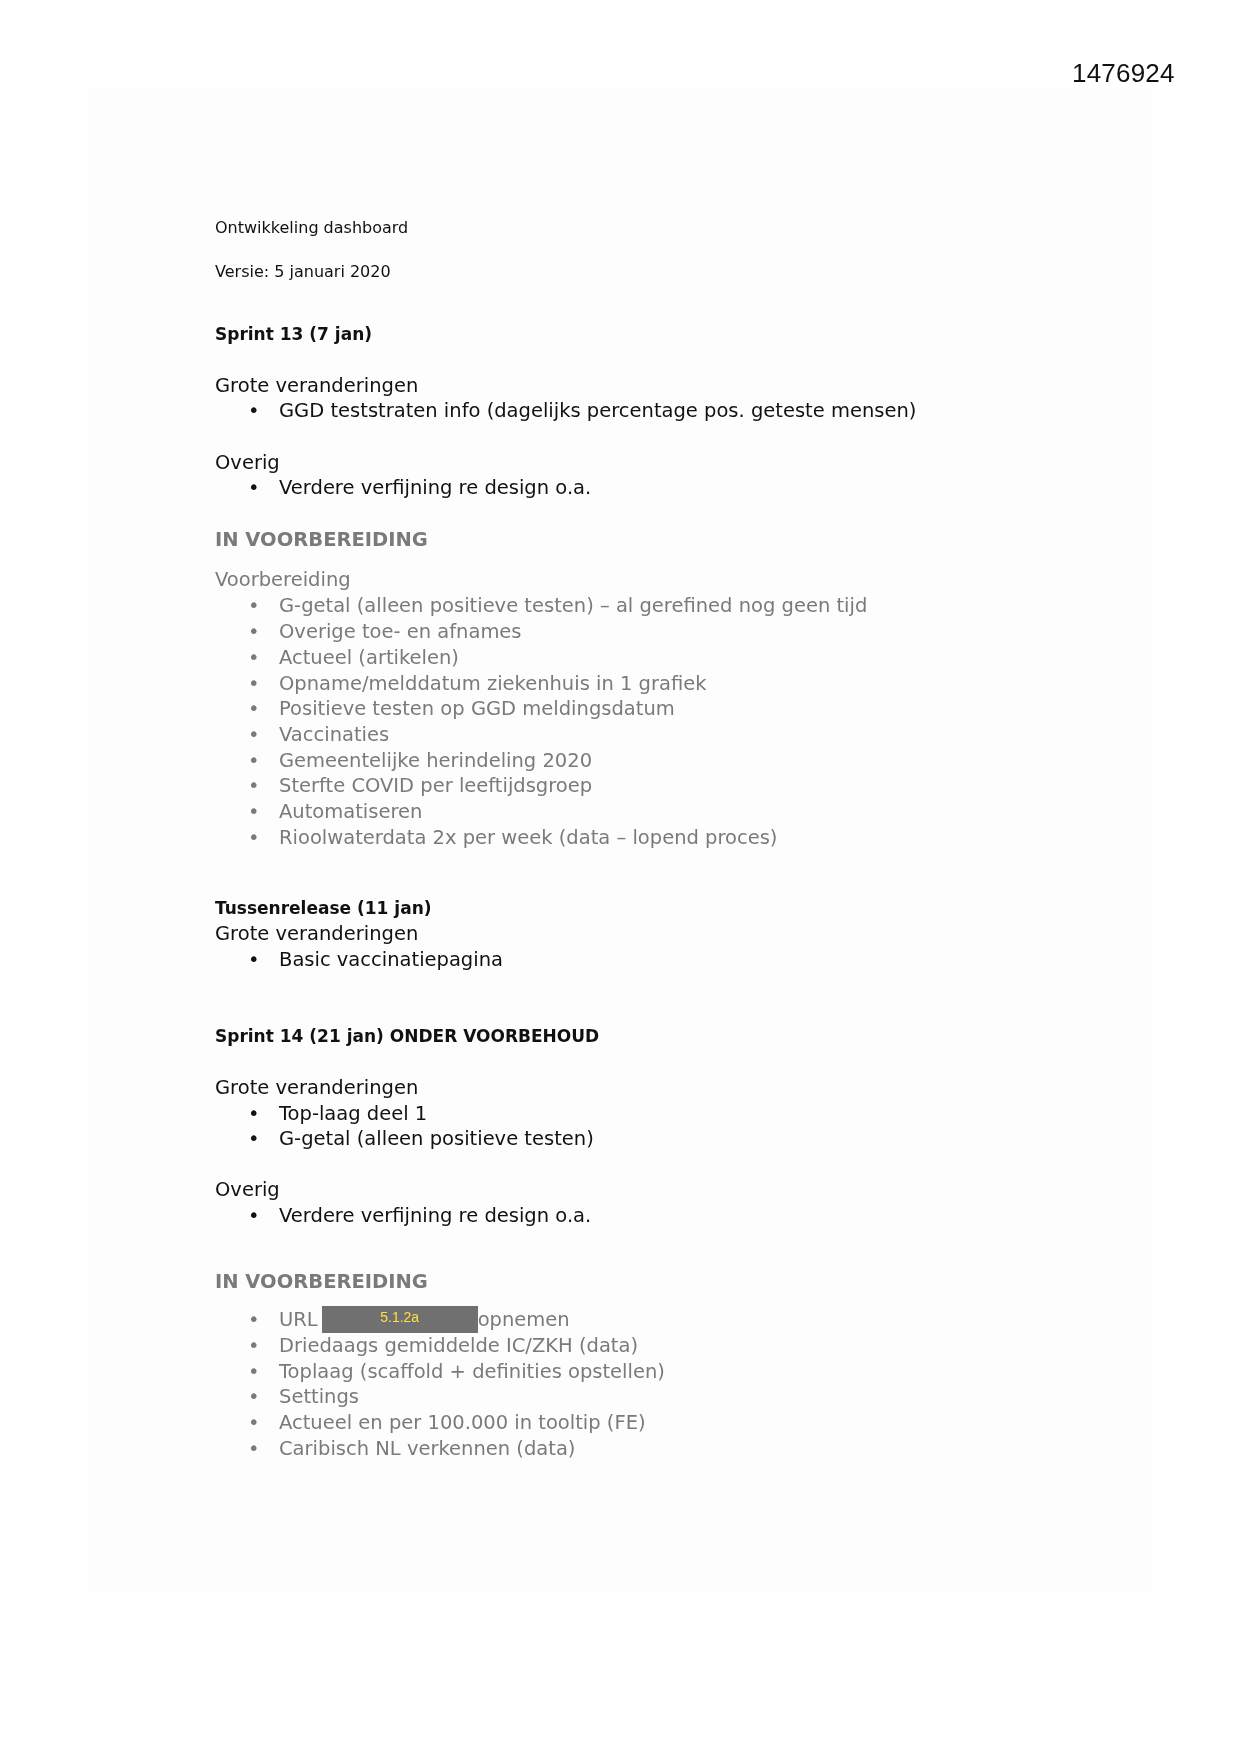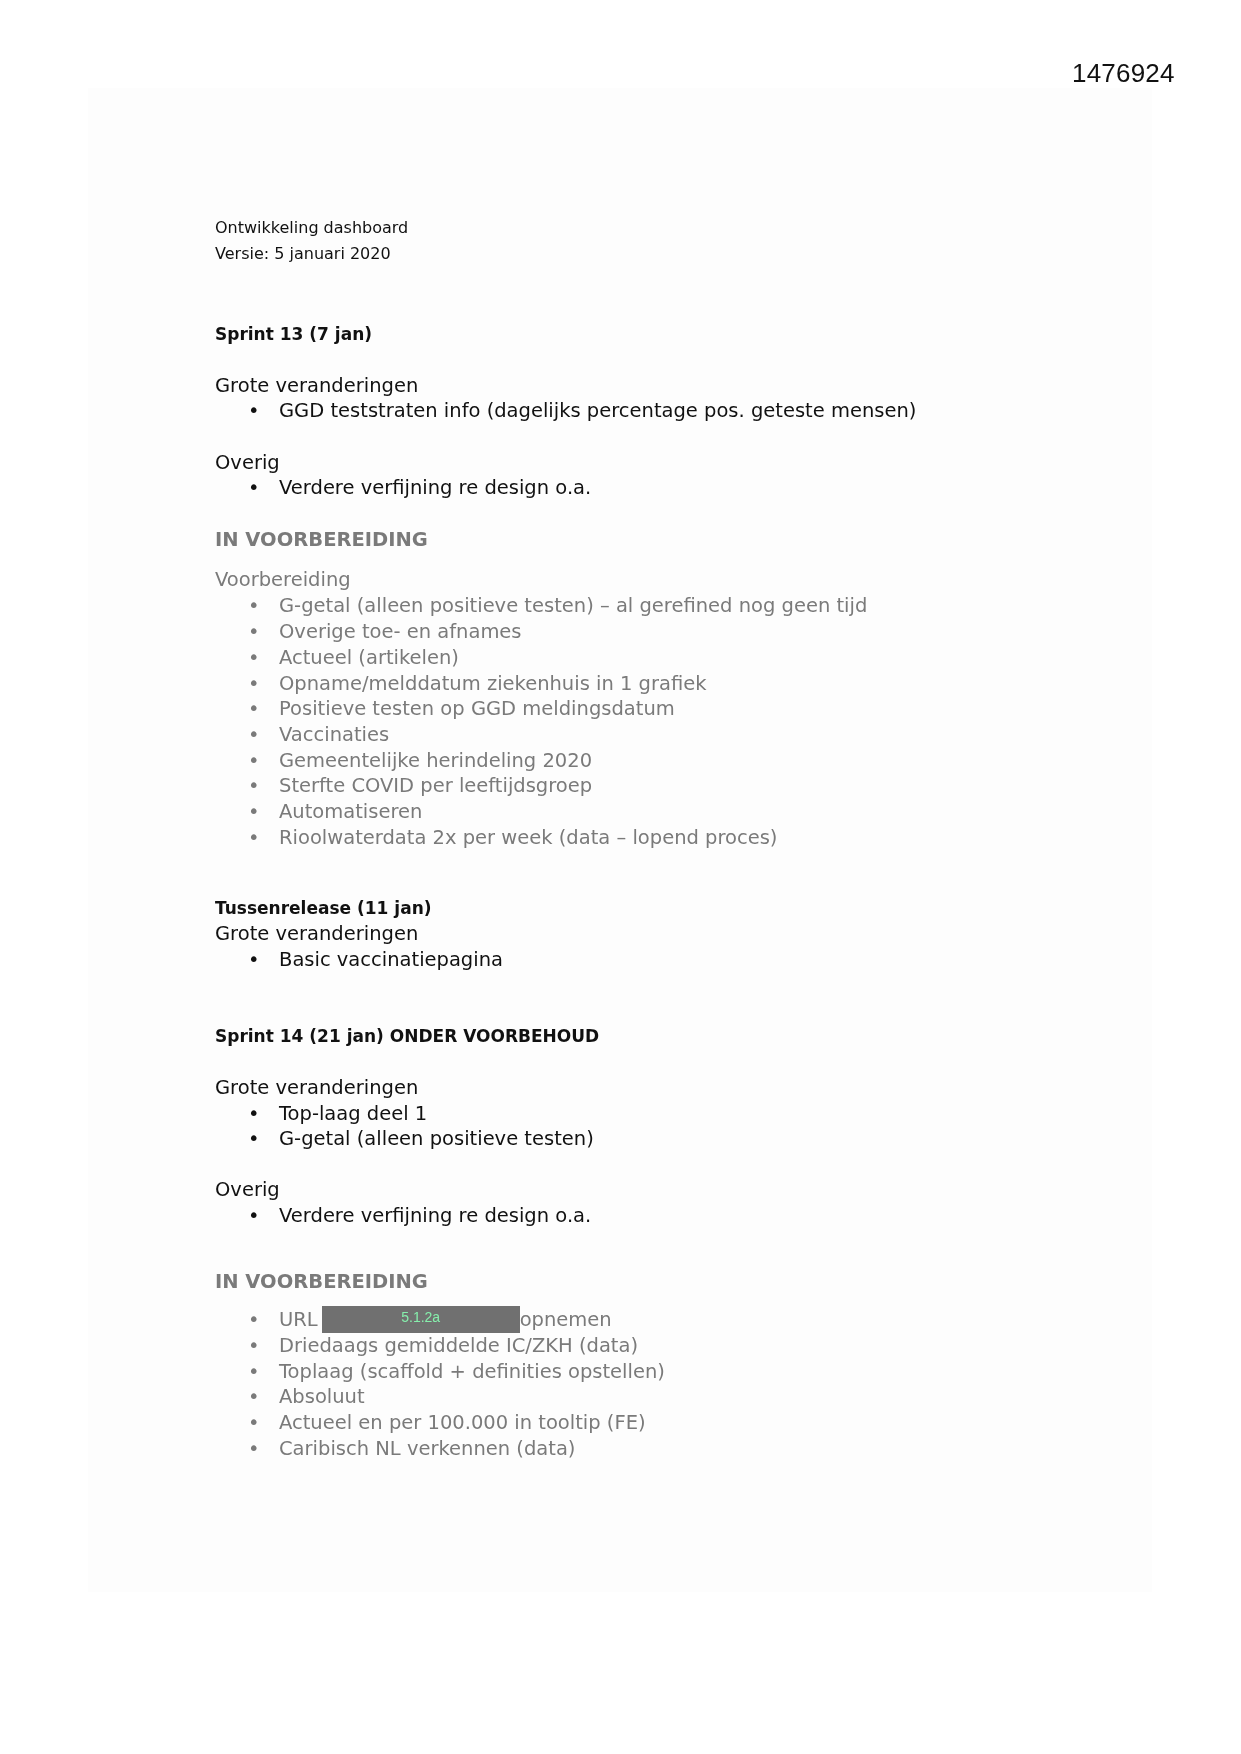--- a/index.html
+++ b/index.html
@@ -64,43 +64,43 @@
     width: 20px;
   }
   .bullet-item .txt {
     position: absolute;
     left: 64px;
     top: 0;
   }
   .redact {
     display: inline-block;
     background: #707070;
-    color: #86efac;
+    color: #fde047;
     font-family: "Liberation Sans", sans-serif;
     font-size: 14px;
-    width: 198px;
+    width: 156px;
     height: 27px;
     line-height: 22px;
     text-align: center;
     vertical-align: top;
     margin-top: -2px;
     margin-left: 4px;
   }
 </style>
 </head>
 <body>
 
 <div class="doc-id">1476924</div>
 
 <div class="page"></div>
 
 <div class="content">
 
   <div class="line title" style="top:216px">Ontwikkeling dashboard</div>
-  <div class="line title" style="top:242px">Versie: 5 januari 2020</div>
+  <div class="line title" style="top:260px">Versie: 5 januari 2020</div>
 
   <div class="line sec" style="top:322px">Sprint 13 (7 jan)</div>
 
   <div class="line sub" style="top:374px">Grote veranderingen</div>
   <div class="bullet-item" style="top:399px">
     <span class="dot">•</span>
     <span class="txt">GGD teststraten info (dagelijks percentage pos. geteste mensen)</span>
   </div>
 
   <div class="line sub" style="top:451px">Overig</div>
@@ -189,21 +189,21 @@
   <div class="bullet-item grey" style="top:1334px">
     <span class="dot">•</span>
     <span class="txt">Driedaags gemiddelde IC/ZKH (data)</span>
   </div>
   <div class="bullet-item grey" style="top:1360px">
     <span class="dot">•</span>
     <span class="txt">Toplaag (scaffold + definities opstellen)</span>
   </div>
   <div class="bullet-item grey" style="top:1385px">
     <span class="dot">•</span>
-    <span class="txt">Absoluut</span>
+    <span class="txt">Settings</span>
   </div>
   <div class="bullet-item grey" style="top:1411px">
     <span class="dot">•</span>
     <span class="txt">Actueel en per 100.000 in tooltip (FE)</span>
   </div>
   <div class="bullet-item grey" style="top:1437px">
     <span class="dot">•</span>
     <span class="txt">Caribisch NL verkennen (data)</span>
   </div>
 

